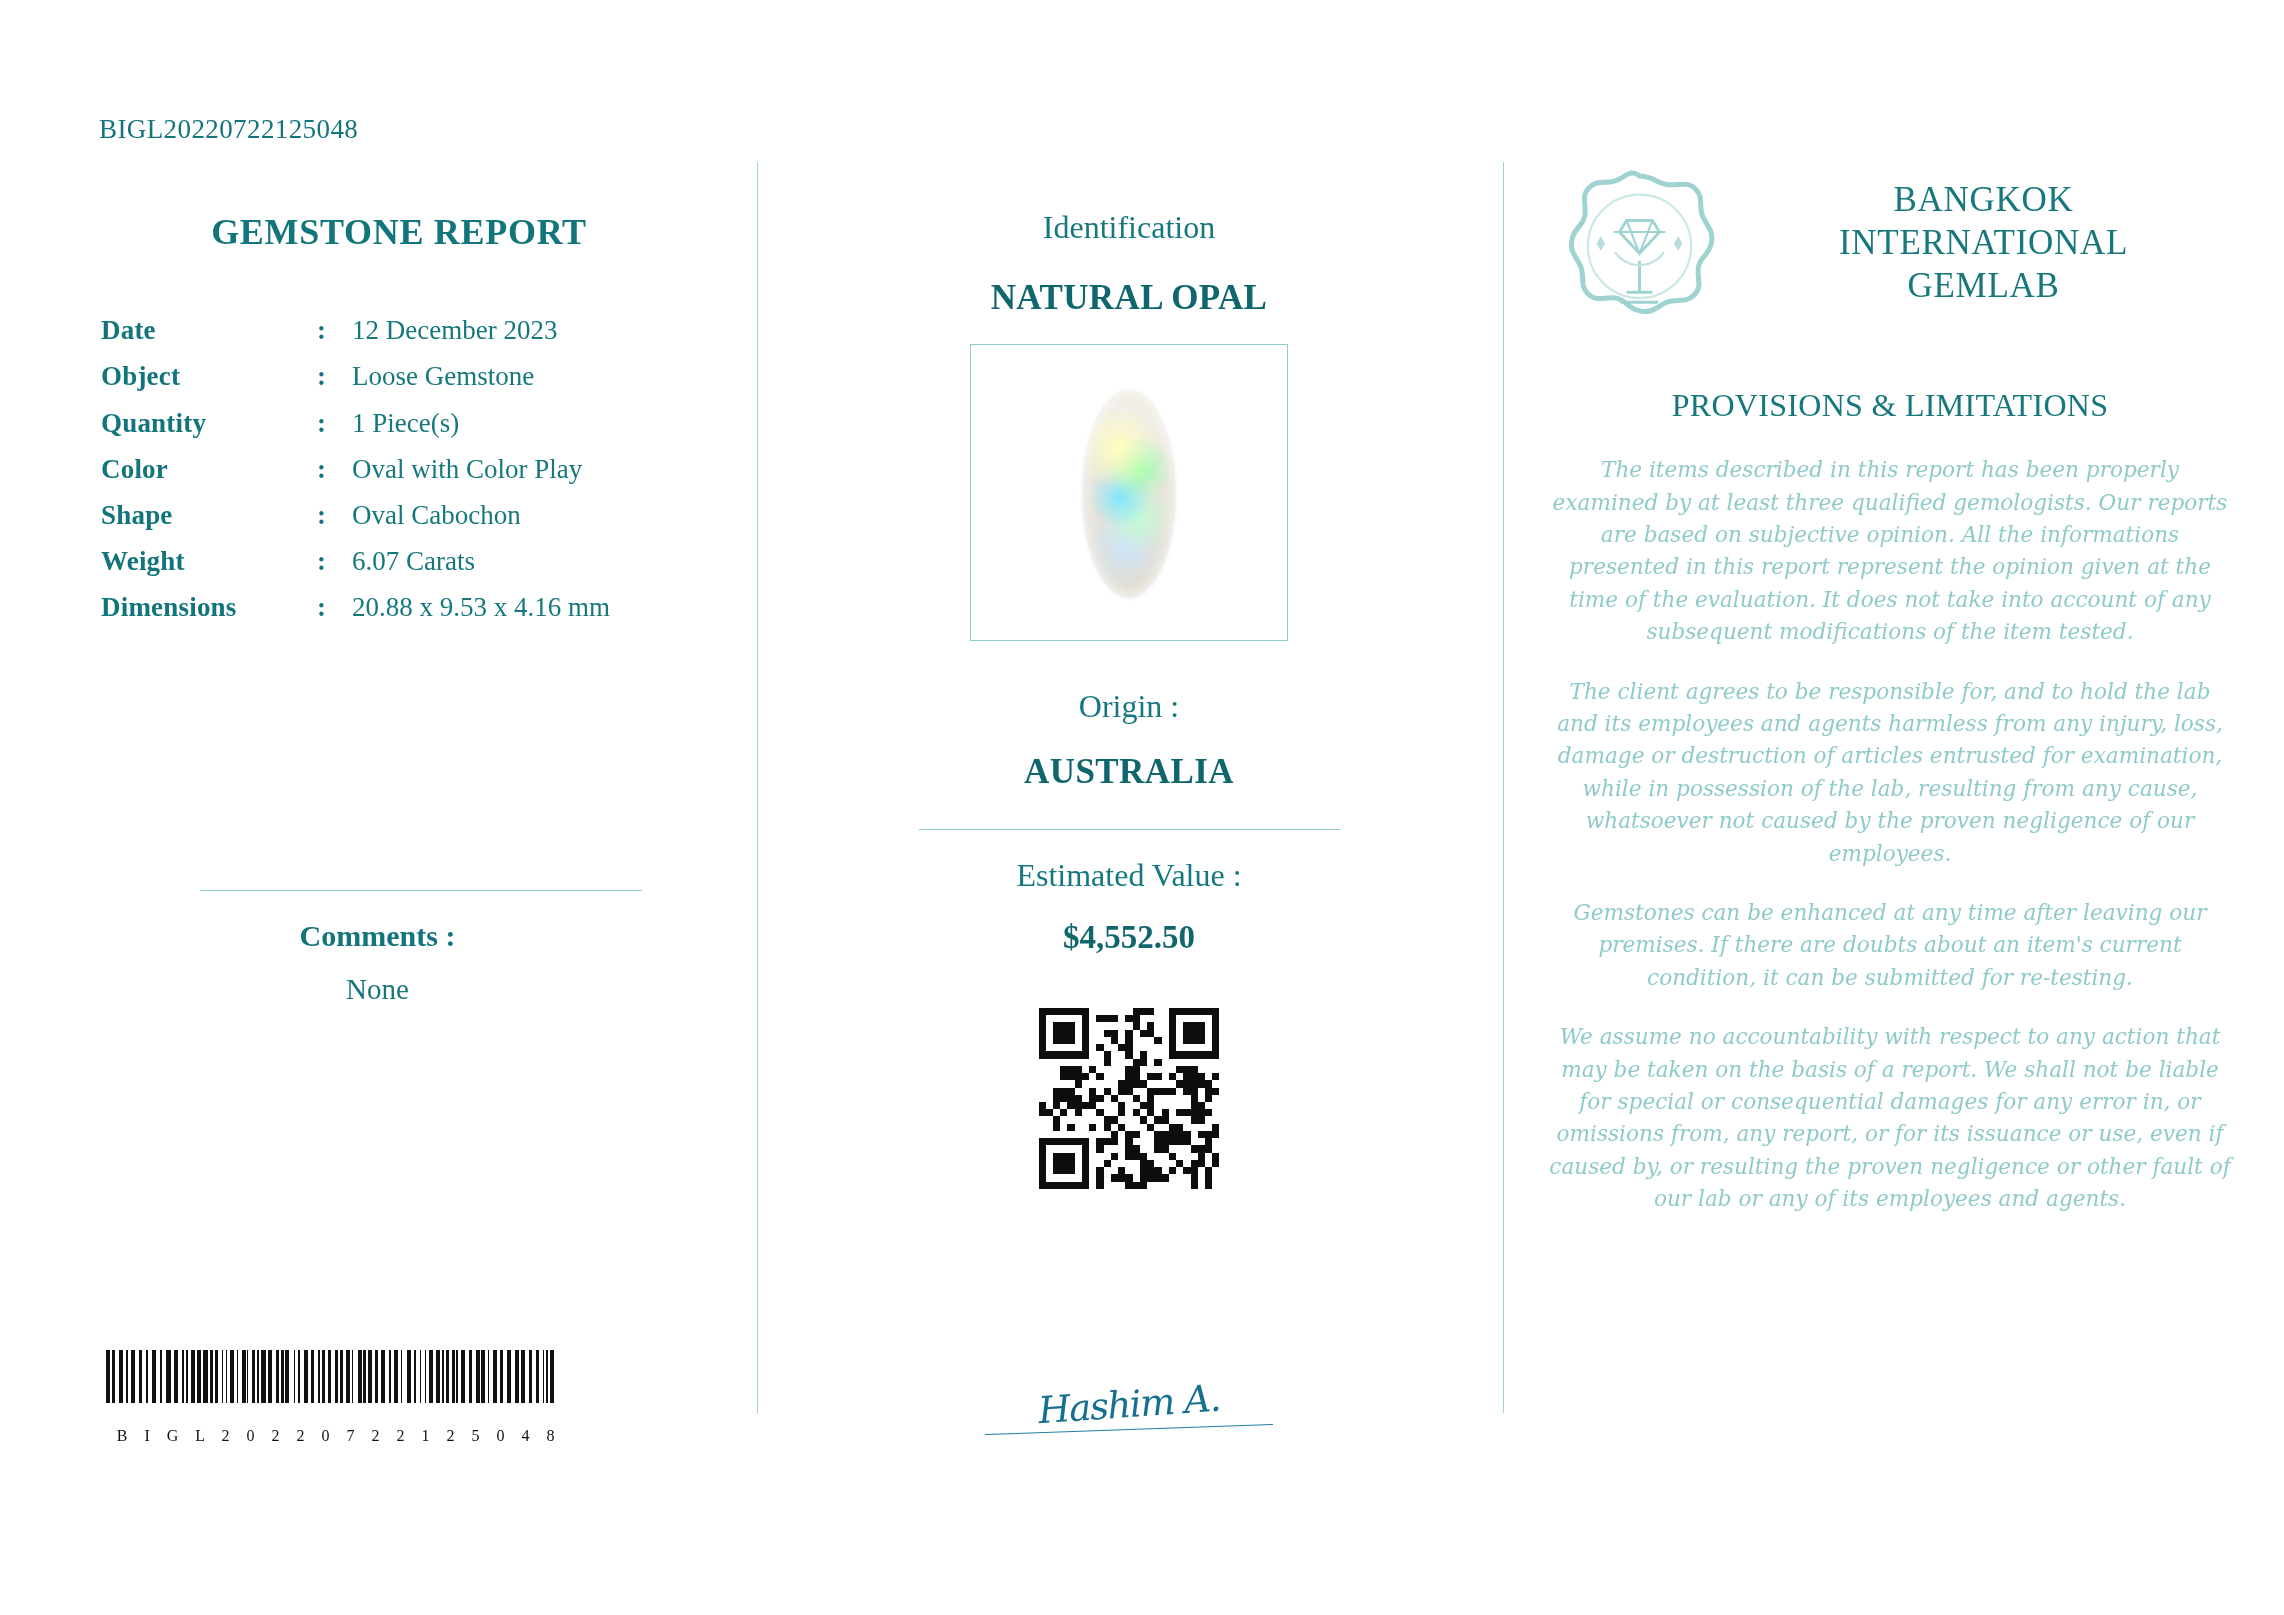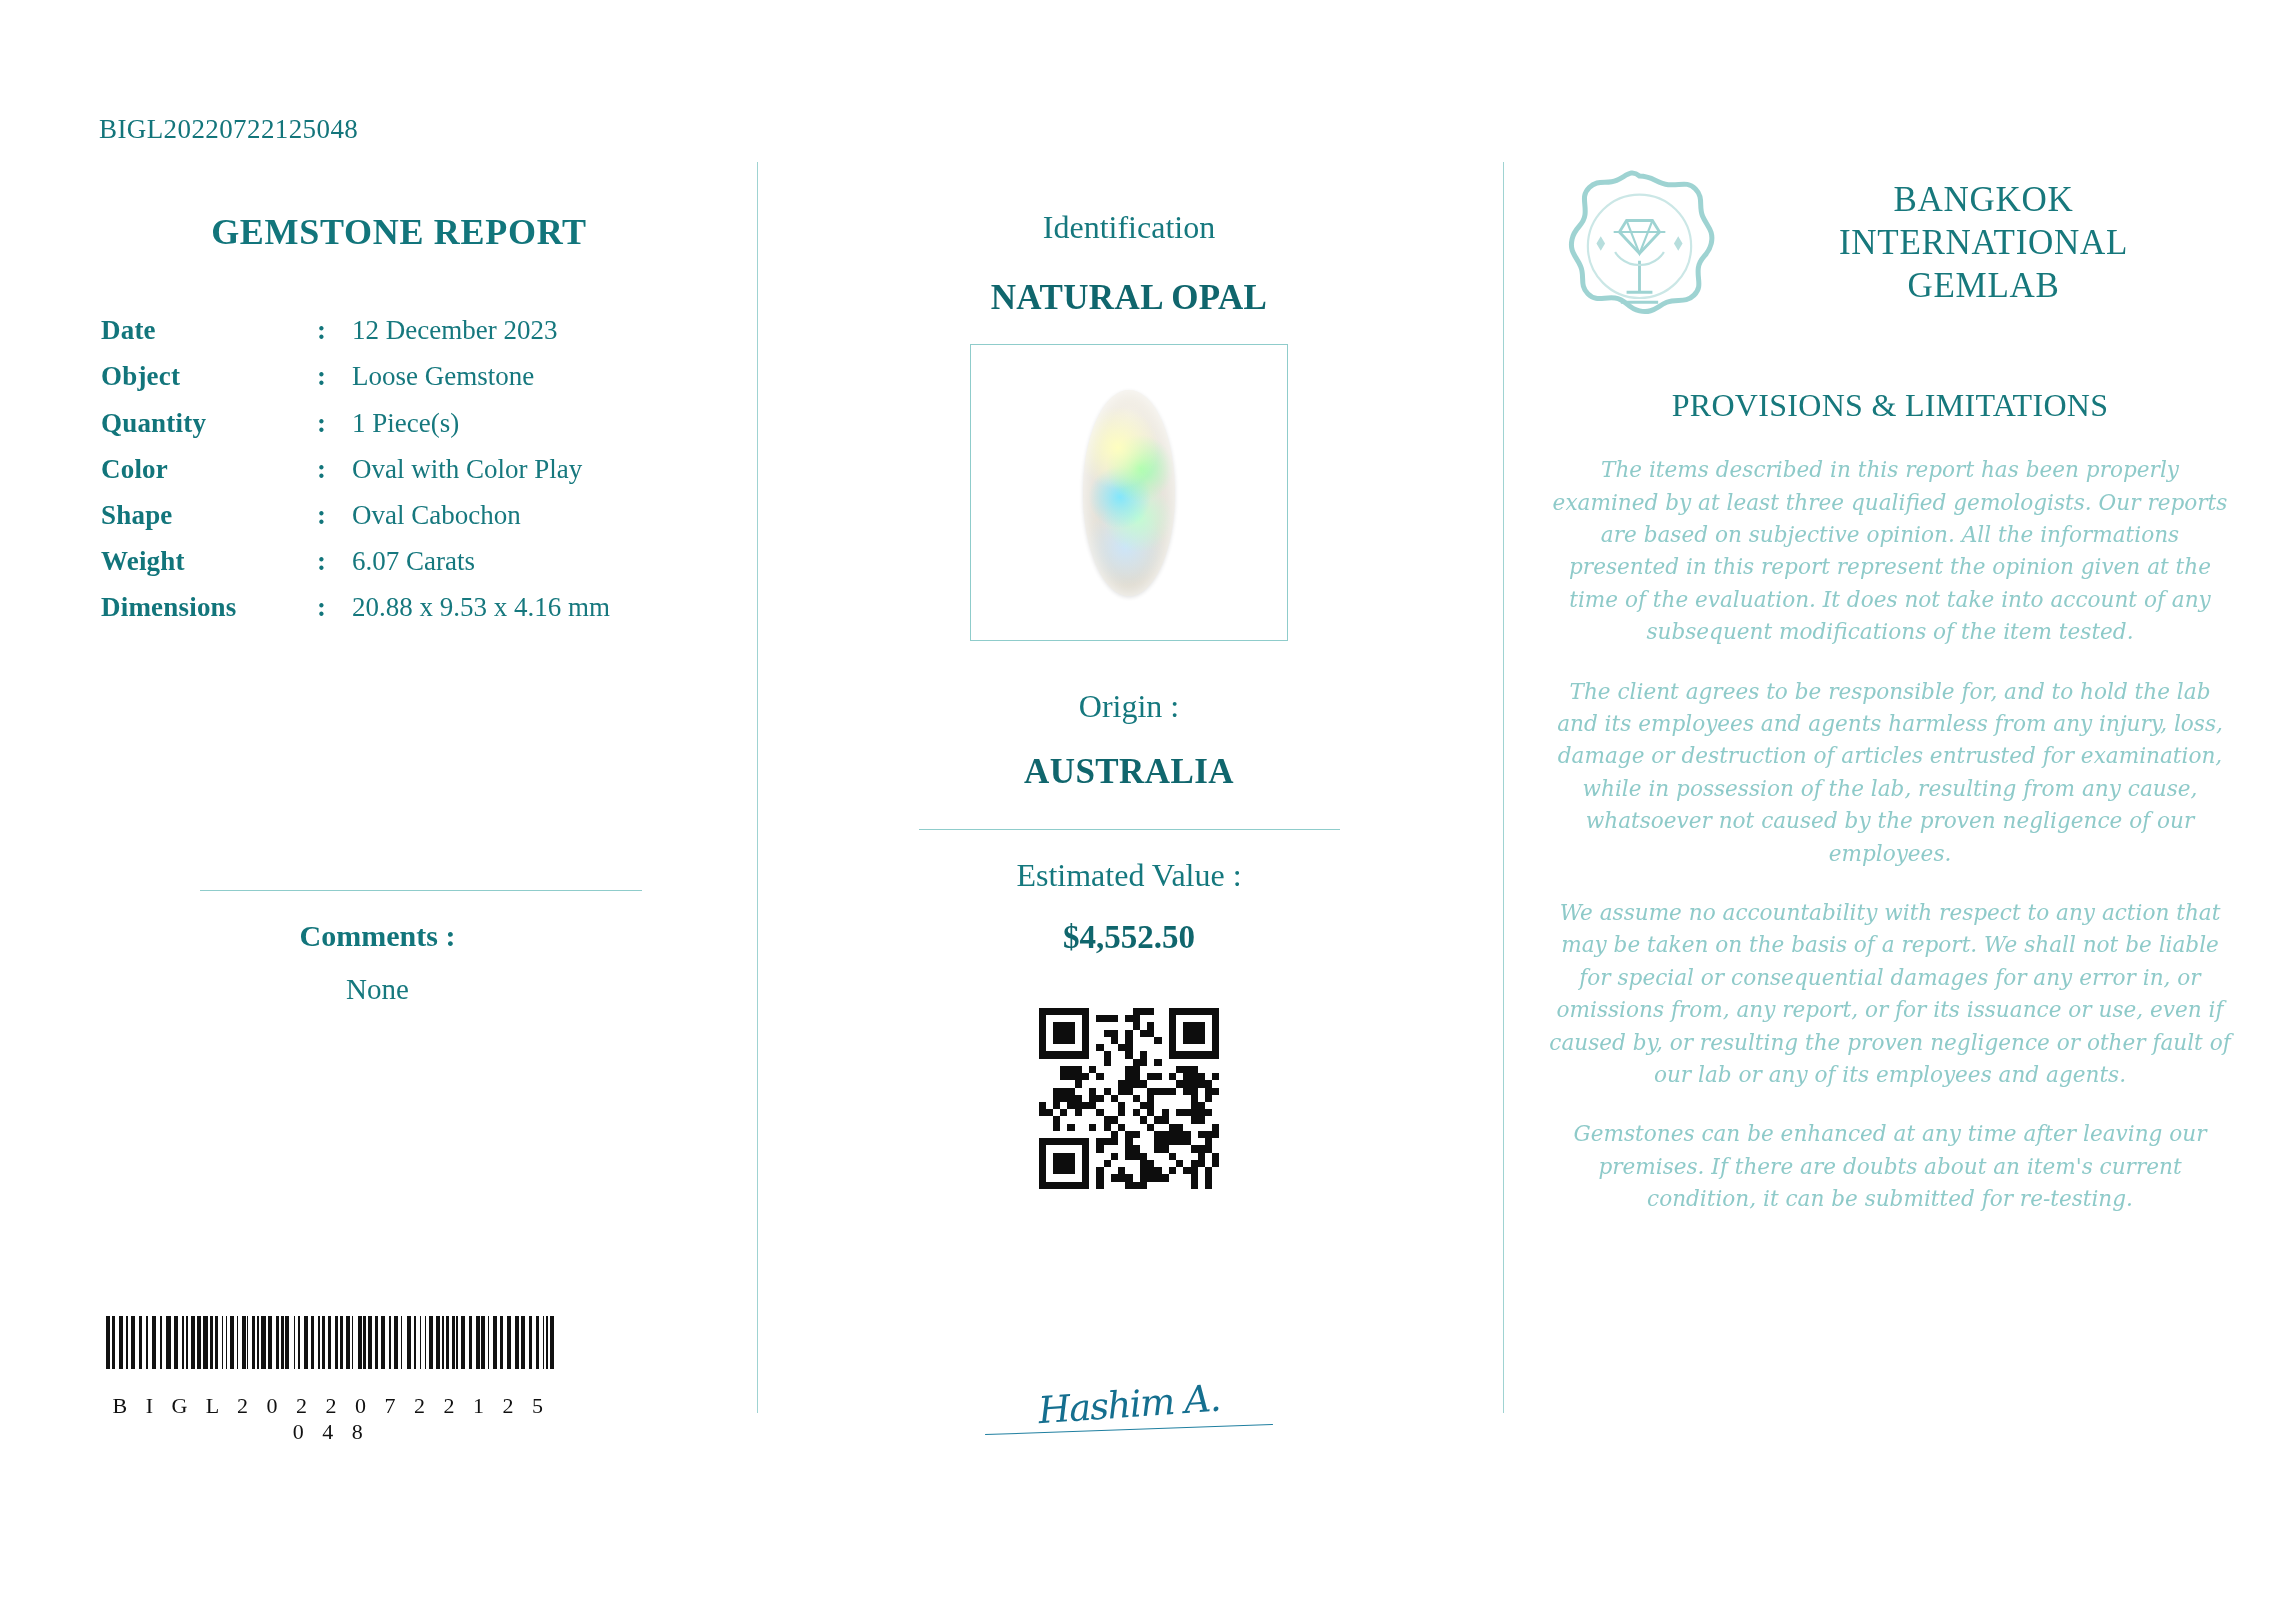--- a/index.html
+++ b/index.html
@@ -135,24 +135,25 @@
     justify-content: center;
     gap: 0;
   }
   .barcode-bars i {
     display: block;
     background: #111;
     height: 100%;
   }
   .barcode-text {
     margin-top: 24px;
-    font-size: 22px;
+    font-size: 16px;
     letter-spacing: 6.5px;
     color: #111;
     font-family: "Liberation Serif", serif;
+    text-align: right;
   }
 
   
   .mid-inner { text-align: center; }
   .ident-label {
     margin-top: 47px;
     font-size: 32px;
     color: #15787e;
   }
   .ident-value {
@@ -1179,19 +1180,19 @@
         <div>BANGKOK</div>
         <div>INTERNATIONAL</div>
         <div>GEMLAB</div>
       </div>
     </div>
 
     <div class="provisions-title">PROVISIONS &amp; LIMITATIONS</div>
     <div class="provisions-body" id="provisions-body">
         <p>The items described in this report has been properly examined by at least three qualified gemologists. Our reports are based on subjective opinion. All the informations presented in this report represent the opinion given at the time of the evaluation. It does not take into account of any subsequent modifications of the item tested.</p>
         <p>The client agrees to be responsible for, and to hold the lab and its employees and agents harmless from any injury, loss, damage or destruction of articles entrusted for examination, while in possession of the lab, resulting from any cause, whatsoever not caused by the proven negligence of our employees.</p>
+        <p>Gemstones can be enhanced at any time after leaving our premises. If there are doubts about an item's current condition, it can be submitted for re-testing.</p>
         <p>We assume no accountability with respect to any action that may be taken on the basis of a report. We shall not be liable for special or consequential damages for any error in, or omissions from, any report, or for its issuance or use, even if caused by, or resulting the proven negligence or other fault of our lab or any of its employees and agents.</p>
-        <p>Gemstones can be enhanced at any time after leaving our premises. If there are doubts about an item's current condition, it can be submitted for re-testing.</p>
       </div>
   </div>
 
 </div>
 
 
 </body></html>

